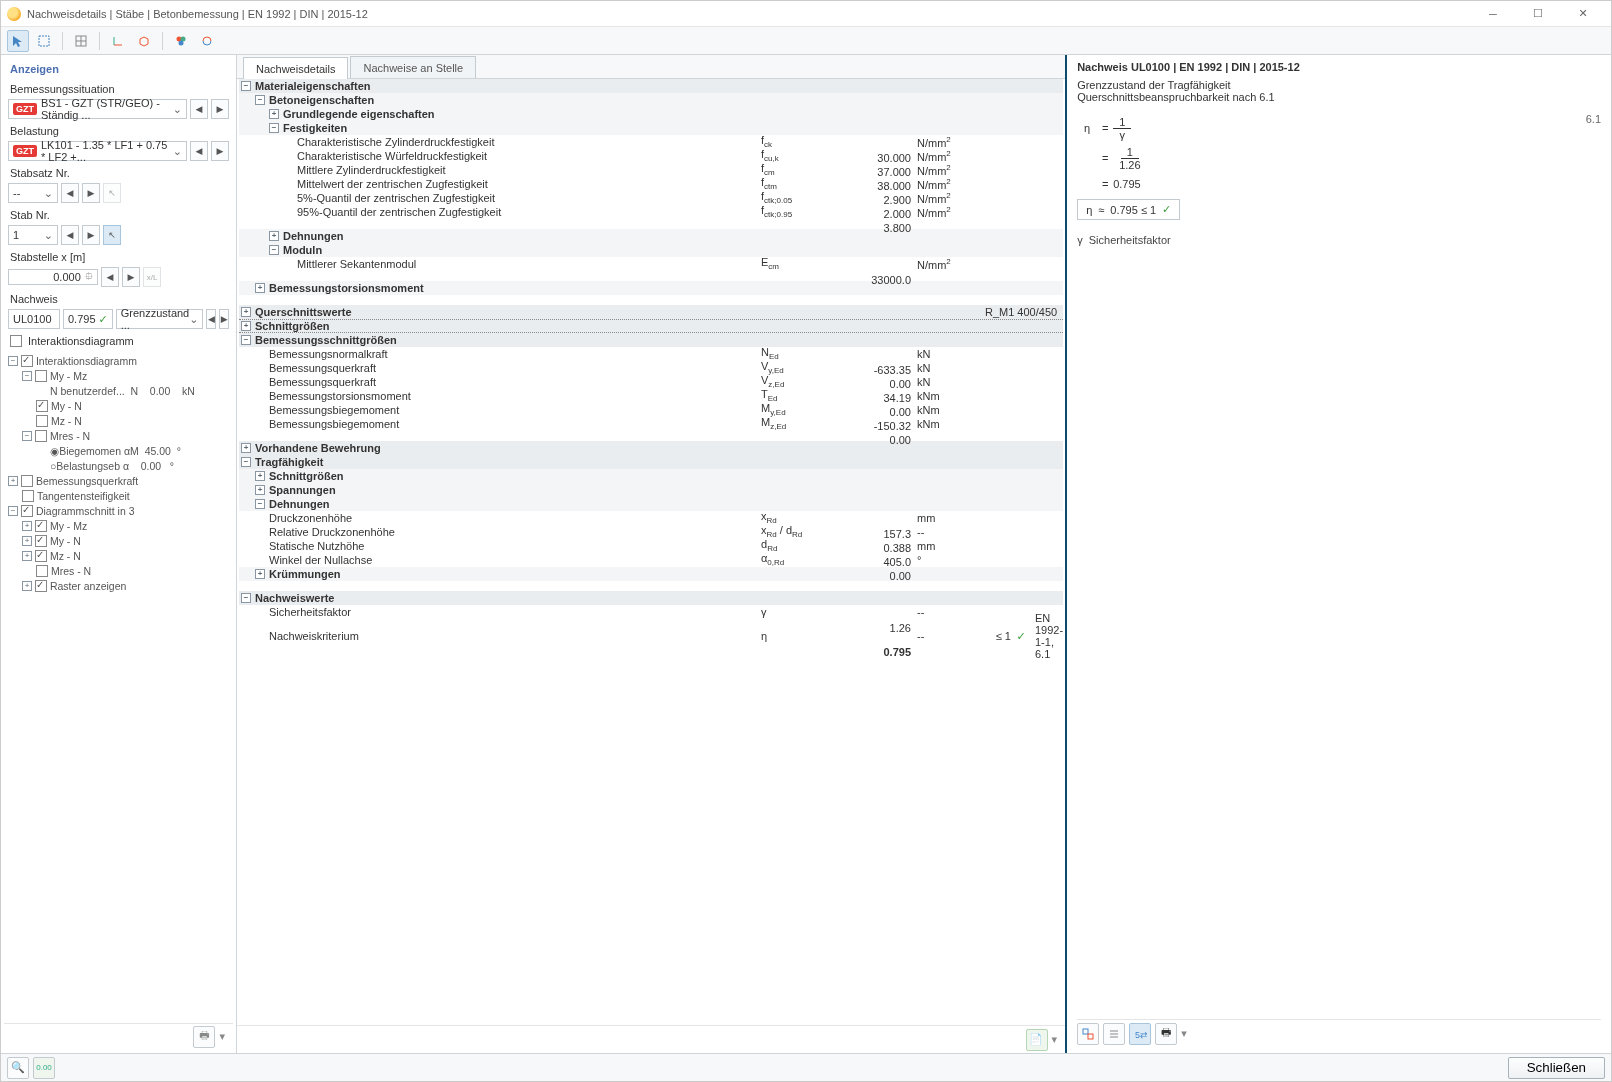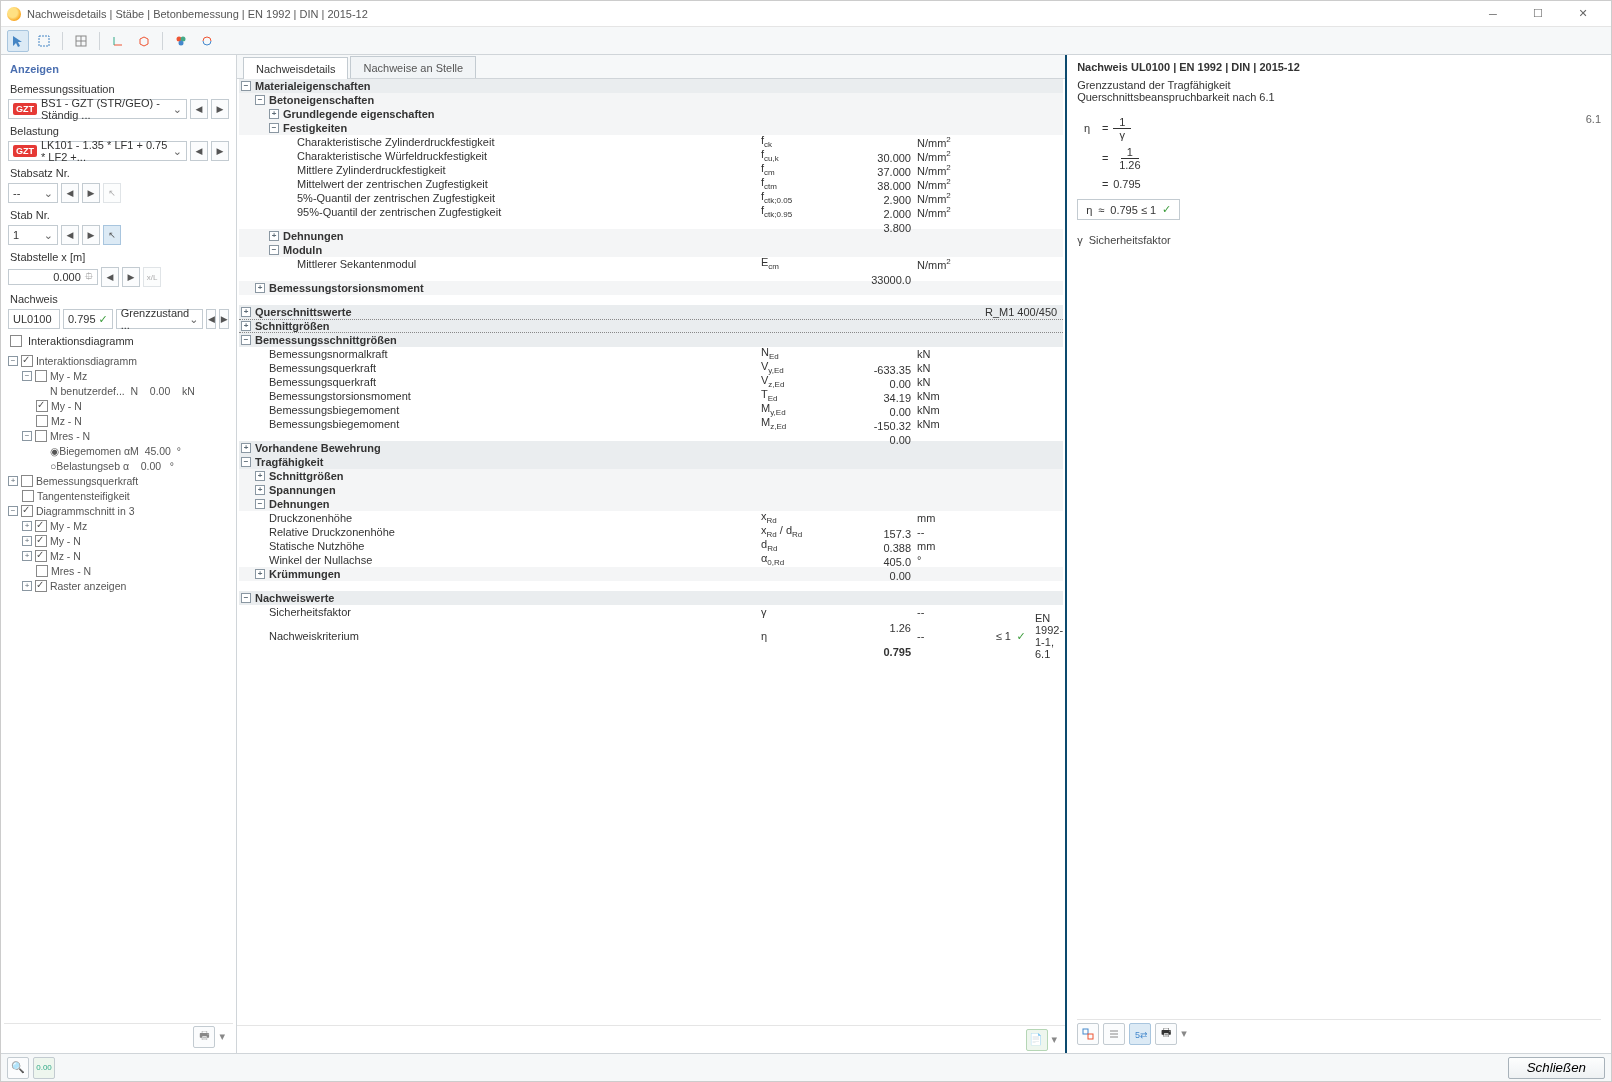--- a/index.html
+++ b/index.html
@@ -66,21 +66,21 @@
 .eqeq { width: 16px; text-align: center; }
 .frac { display: inline-flex; flex-direction: column; align-items: center; font-size: 11px; line-height: 12px; }
 .frac .top { border-bottom: 1px solid #333; padding: 0 6px; }
 .frac .bot { padding: 0 6px; }
 .eqref { margin-left: auto; color: #666; }
 .boxed { border: 1px solid #c3cbd1; padding: 3px 8px; display: inline-flex; align-items: center; gap: 6px; margin-top: 4px; }
 .legend { margin-top: 14px; color: #444; }
 .right-footer { margin-top: auto; height: 28px; border-top: 1px solid #e5e5e5; display: flex; align-items: center; gap: 4px; }
 .statusbar { height: 28px; border-top: 1px solid #d0d5d9; background: #f6f8f9; display: flex; align-items: center; padding: 0 6px; }
 .statusbar .sp { margin-left: auto; }
-.closebtn { height: 22px; padding: 0 18px; border: 1px solid #a8b2ba; background: linear-gradient(#fdfefe,#eef1f3); border-radius: 2px; font-style: italic; }
+.closebtn { height: 22px; padding: 0 18px; border: 1px solid #a8b2ba; background: linear-gradient(#fdfefe,#eef1f3); border-radius: 2px; }
 svg { display: block; }
 </style>
 </head>
 <body>
 
 <div class="window">
 
   <div class="titlebar">
     <div class="titlebar-icon"></div>
     <div class="title-text">Nachweisdetails | Stäbe | Betonbemessung | EN 1992 | DIN | 2015-12</div>

